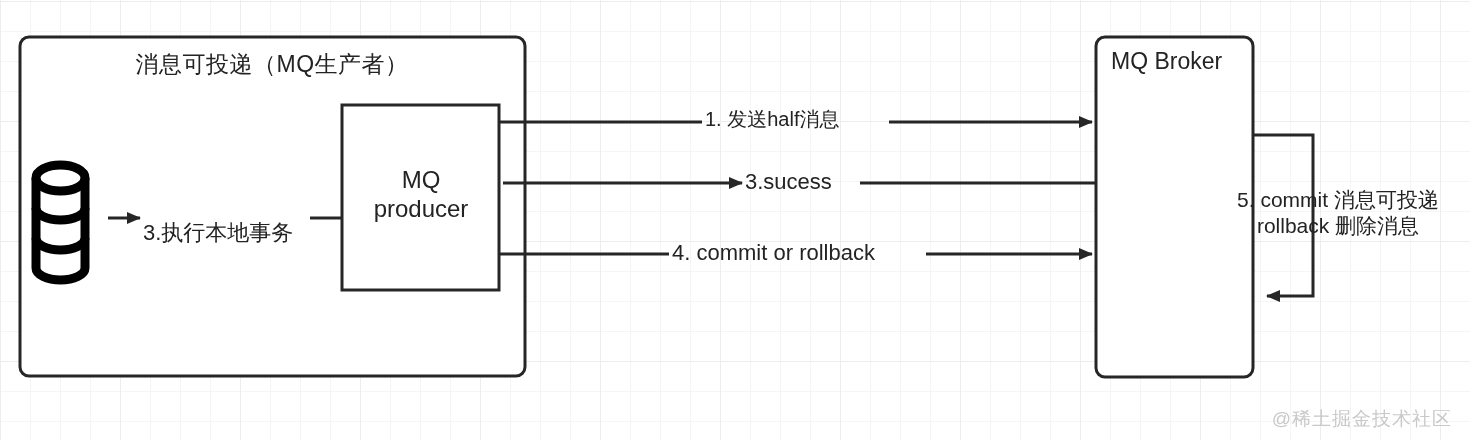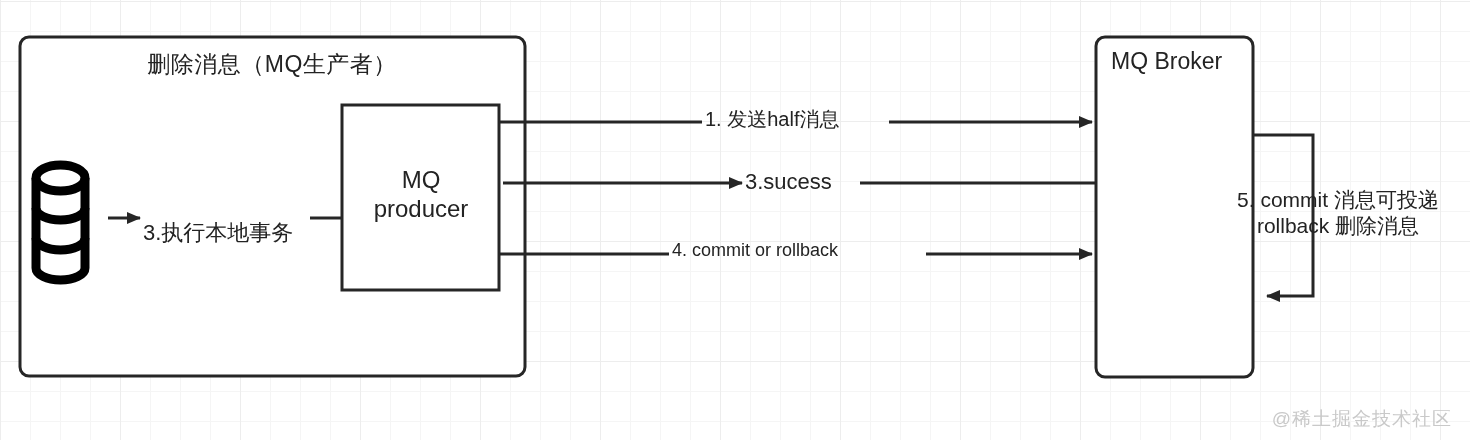--- a/index.html
+++ b/index.html
@@ -74,21 +74,21 @@
     font-size: 20px;
   }
   #lbl-success {
     left: 745px;
     top: 169px;
     font-size: 22px;
   }
   #lbl-commit {
     left: 672px;
     top: 240px;
-    font-size: 18px;
+    font-size: 22px;
   }
   #watermark {
     position: absolute;
     right: 18px;
     bottom: 8px;
     font-size: 19px;
     color: #c9c9c9;
     font-family: "Liberation Sans", "DejaVu Sans", sans-serif;
     letter-spacing: 1px;
   }
@@ -129,21 +129,21 @@
     <line x1="742" y1="183" x2="503" y2="183" stroke="#262626" stroke-width="3" marker-end="url(#arrow-l)" transform="rotate(180 622.5 183)"></line>
 
     <line x1="499" y1="254" x2="669" y2="254" stroke="#262626" stroke-width="3"></line>
     <line x1="926" y1="254" x2="1092" y2="254" stroke="#262626" stroke-width="3" marker-end="url(#arrow-r)"></line>
 
     <rect x="1096" y="37" width="157" height="340" rx="9" ry="9" fill="#ffffff" stroke="#262626" stroke-width="3"></rect>
 
     <path d="M1253,135 L1313,135 L1313,296 L1267,296" fill="none" stroke="#262626" stroke-width="3" marker-end="url(#arrow-l)"></path>
   </svg>
 
-  <div class="lbl lbl-center" id="container-title">删除消息（MQ生产者）</div>
+  <div class="lbl lbl-center" id="container-title">消息可投递（MQ生产者）</div>
 
   <div class="lbl lbl-center" id="producer-label">
     <div>MQ</div>
     <div>producer</div>
   </div>
 
   <div class="lbl" id="broker-title">MQ Broker</div>
 
   <div class="lbl lbl-center" id="broker-loop-label">
     <div>5. commit 消息可投递</div>

